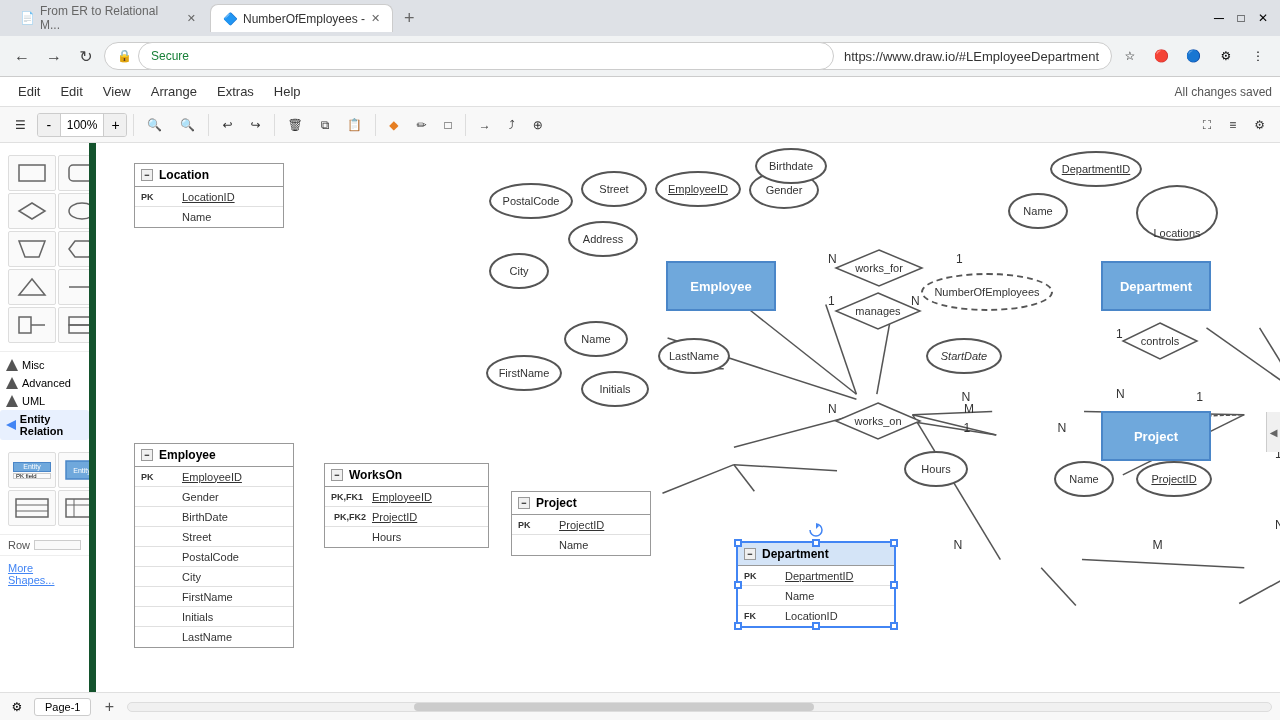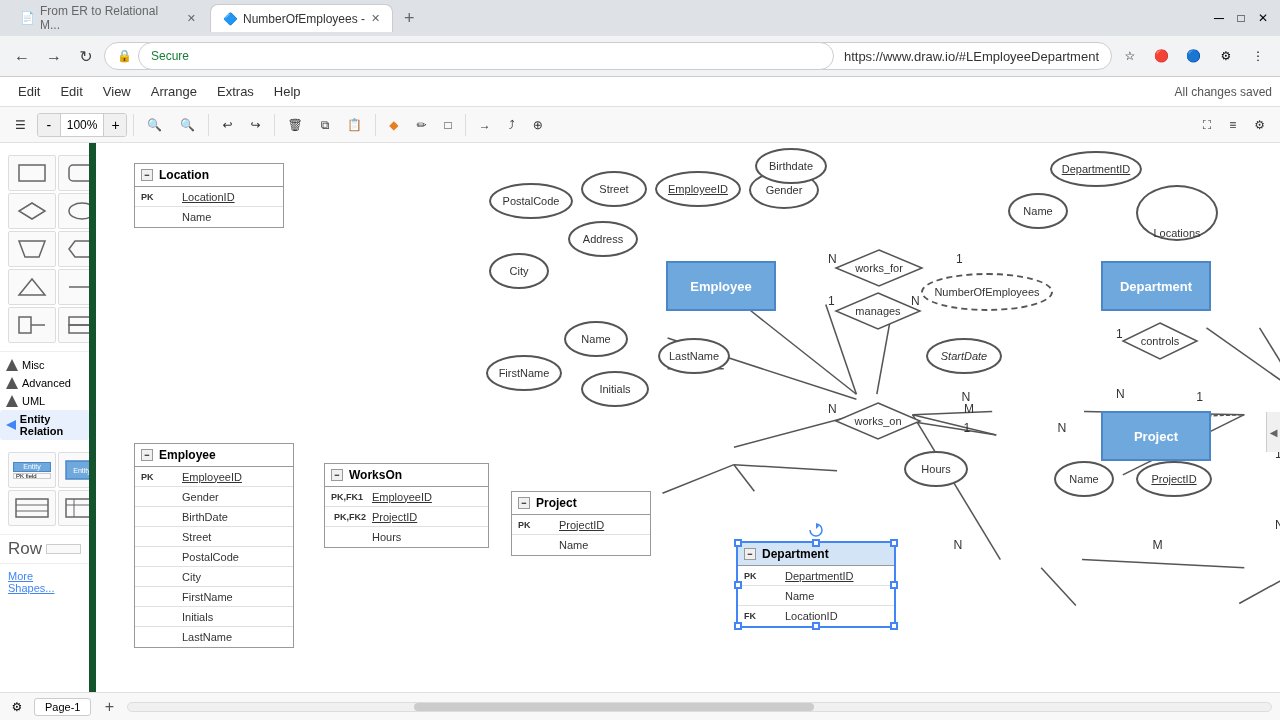--- a/index.html
+++ b/index.html
@@ -279,21 +279,21 @@
         <div class="shape-item">
           <svg width="36" height="22">
               <rect x="2" y="2" width="32" height="18" fill="none" stroke="#666" stroke-width="1.5"></rect>
               <line x1="10" y1="2" x2="10" y2="20" stroke="#666" stroke-width="1"></line>
               <line x1="2" y1="8" x2="34" y2="8" stroke="#666" stroke-width="1"></line>
             </svg>
         </div>
       </div>
     </div>
 
-    <div style="border-top:1px solid #eee; padding:4px 8px; font-size:17px; display:flex; align-items:center; gap:4px;">
+    <div style="border-top:1px solid #eee; padding:4px 8px; font-size:11px; display:flex; align-items:center; gap:4px;">
       <span style="color:#555;">Row</span>
       <div style="flex:1; height:10px; border:1px solid #ccc; background:#f9f9f9;"></div>
     </div>
 
     <div style="border-top:1px solid #eee; padding:6px 8px;">
       <div style="font-size:11px; color:#4285f4; cursor:pointer; text-decoration:underline;">More Shapes...</div>
     </div>
   </div>
 
   <div class="canvas-area">

